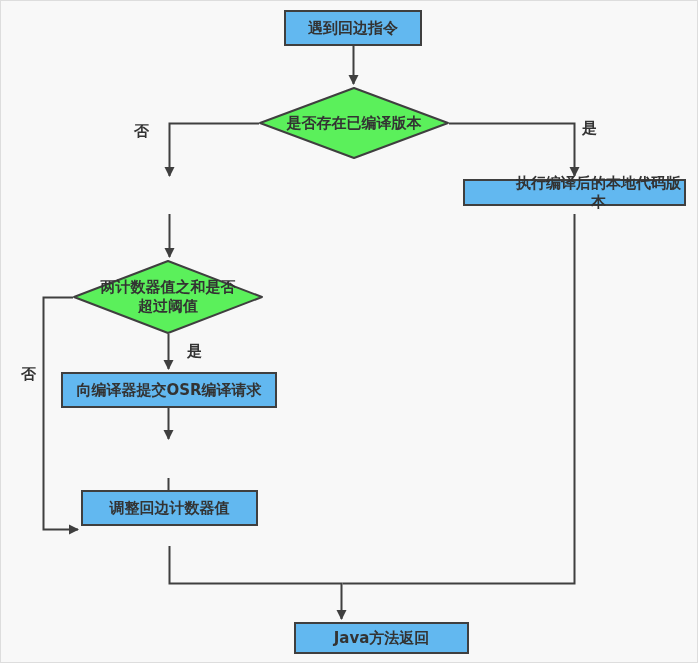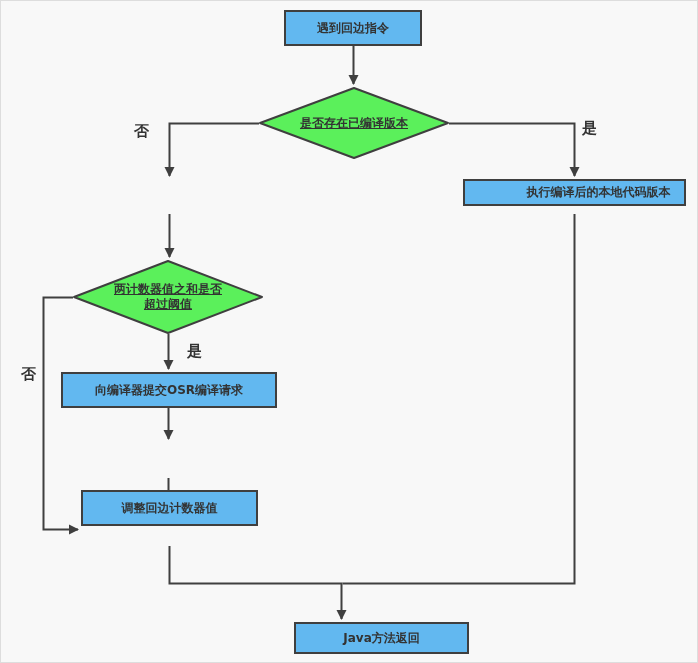--- a/index.html
+++ b/index.html
@@ -18,39 +18,39 @@
   .edges{position:absolute;left:0;top:0;width:698px;height:663px;}
   .edges polyline{
     fill:none;
     stroke:var(--connector,#3f3f3f);
     stroke-width:2;
   }
   .edges marker path{fill:var(--connector,#3f3f3f);}
   .node{
     position:absolute;
     display:flex;align-items:center;justify-content:center;
-    font-size:12px;font-weight:bold;
+    font-size:15px;font-weight:bold;
     color:var(--text,#333);
     text-align:center;
     box-sizing:border-box;
     line-height:1.25;
   }
   .process{
     background:var(--process-fill,#62b8f0);
     border:2px solid var(--shape-border,#3f3f3f);
   }
   .diamond{padding:0;}
   .diamond svg{position:absolute;left:0;top:0;}
   .diamond polygon{
     fill:var(--decision-fill,#5bf05b);
     stroke:var(--shape-border,#3f3f3f);
     stroke-width:2;
     stroke-linejoin:round;
   }
-  .diamond .dlabel{position:relative;z-index:1;text-decoration:underline;}
+  .diamond .dlabel{position:relative;z-index:1;}
   .edge-label{
     position:absolute;
     font-size:15px;font-weight:bold;
     color:var(--text,#333);
   }
 </style>
 </head>
 <body>
 
 <div class="canvas">

